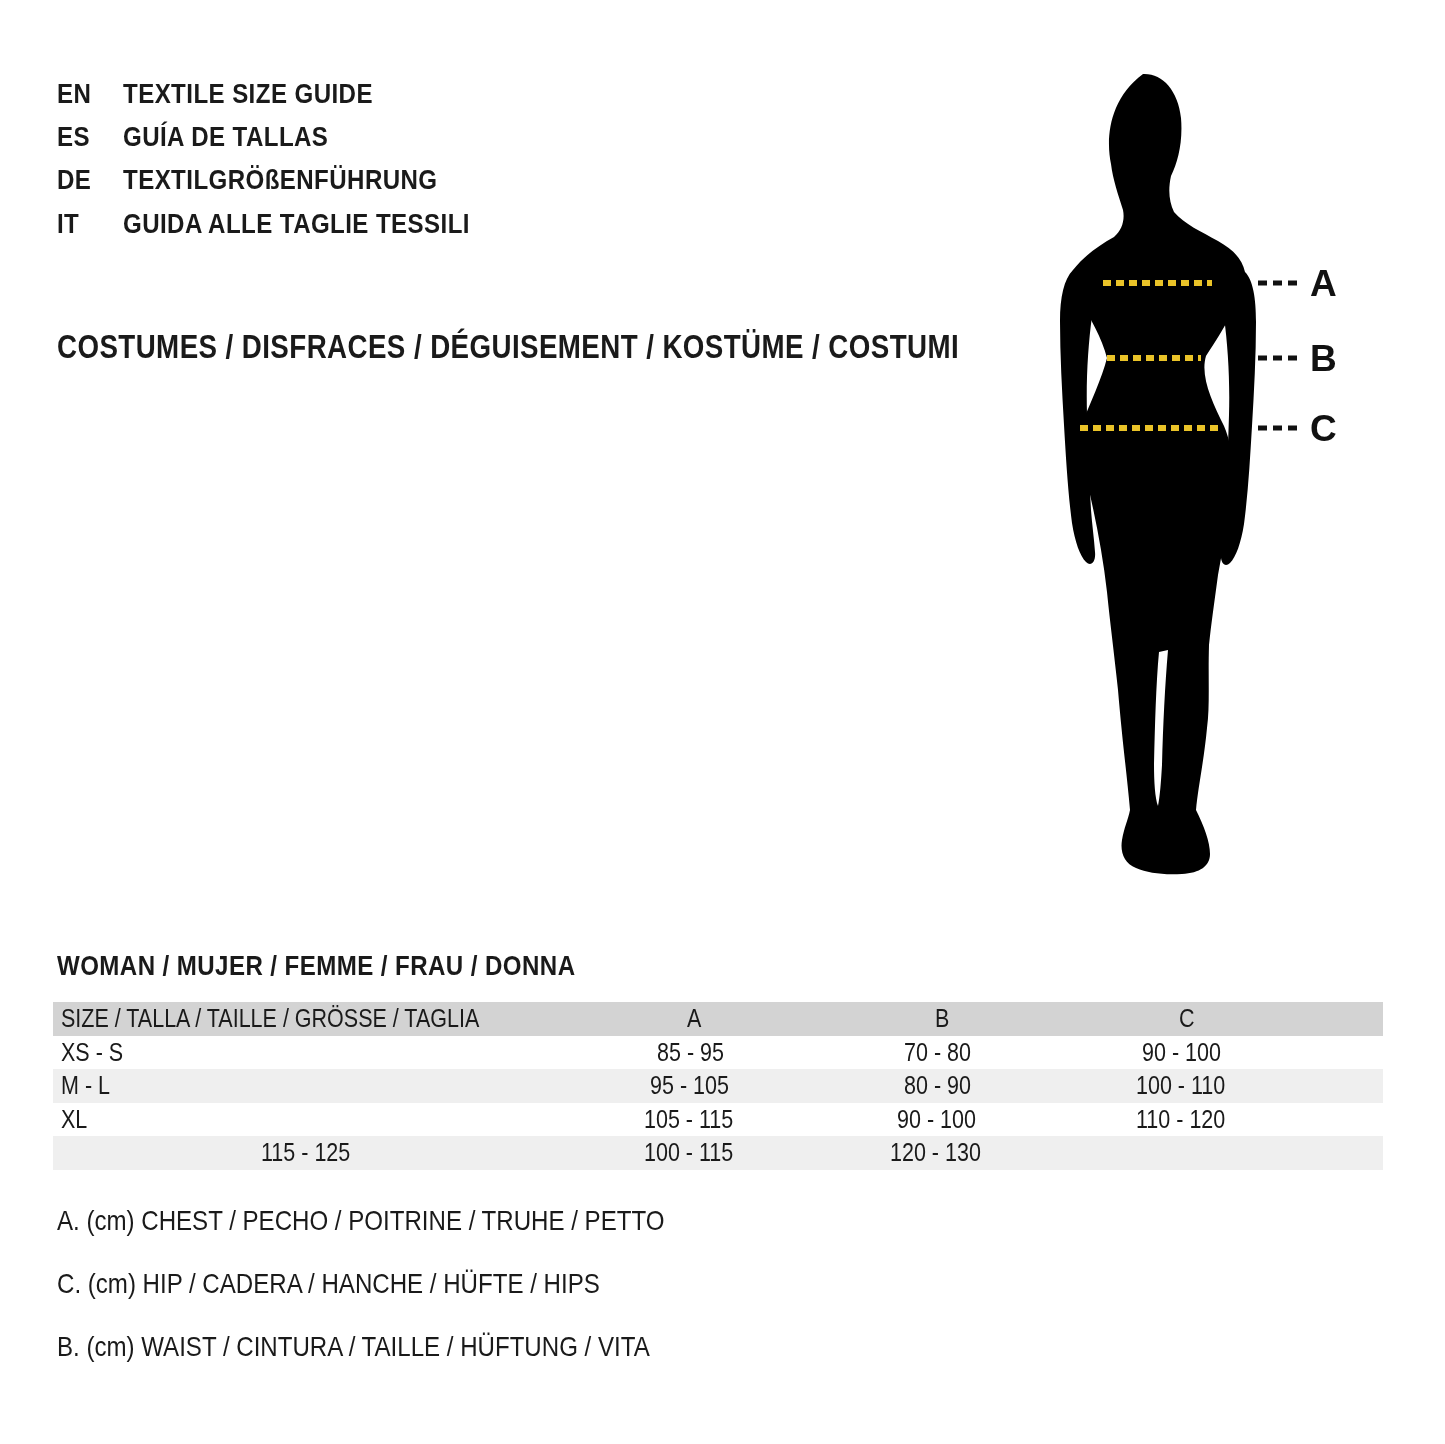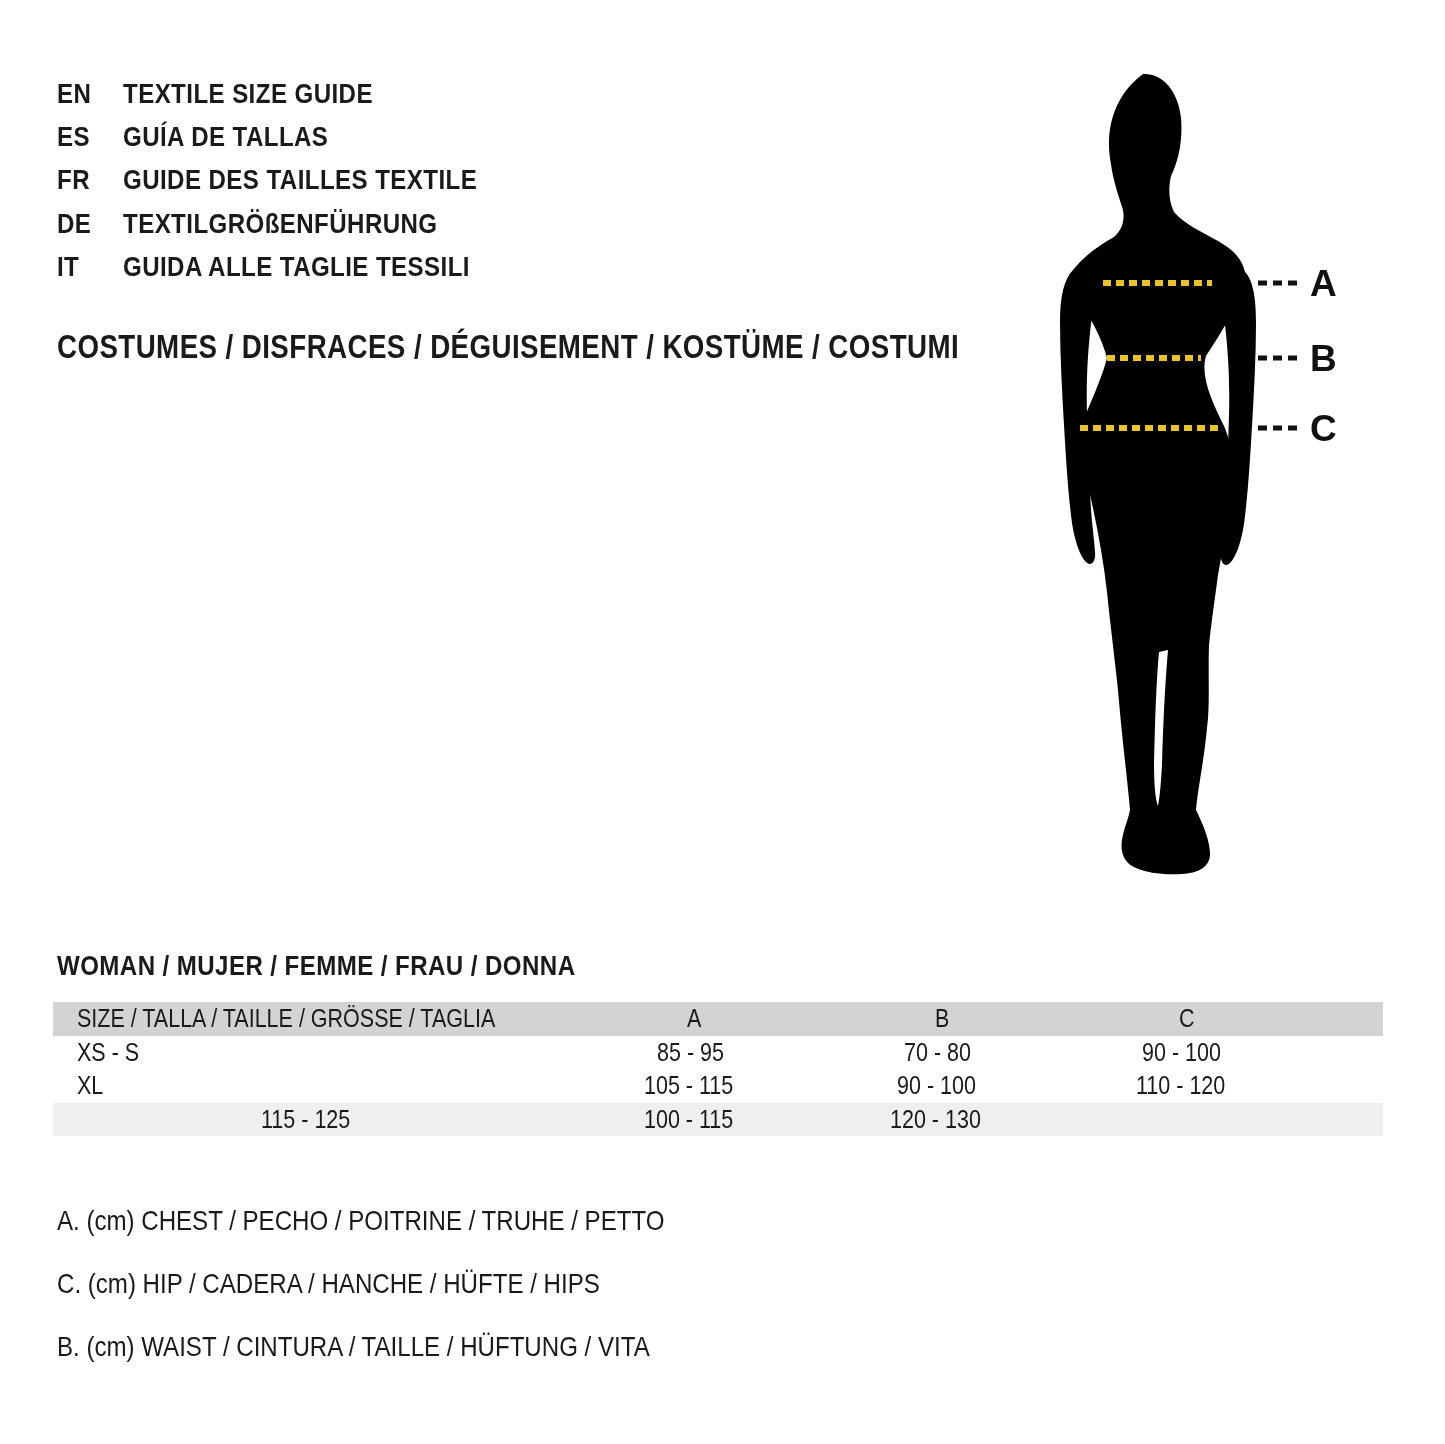--- a/index.html
+++ b/index.html
@@ -43,41 +43,37 @@
   .size-table { position:absolute; left:53px; top:1002px; width:1330px; }
   .trow {
     display:grid;
     grid-template-columns:520px 245px 250px 240px 75px;
     height:33.5px; align-items:center;
     font-size:25px; font-weight:400;
   }
   .trow.head { background:#d3d3d3; font-weight:400; }
   .trow.alt  { background:#efefef; }
   .tcell { text-align:center; }
-  .tcell.first { text-align:left; padding-left:24px; }
+  .tcell.first { text-align:left; padding-left:8px; }
 
   
   .notes { position:absolute; left:57px; top:1189px; }
   .note-line { height:63px; display:flex; align-items:center; font-size:28px; font-weight:400; }
 </style>
 </head>
 <body>
 
 <div class="lang-list">
   <div class="lang-row">
     <span class="cond">EN</span>
     <span class="cond">TEXTILE SIZE GUIDE</span>
   </div>
   <div class="lang-row">
     <span class="cond">ES</span>
     <span class="cond">GUÍA DE TALLAS</span>
-  </div>
-  <div class="lang-row">
-    <span class="cond">FR</span>
-    <span class="cond">GUIDE DES TAILLES TEXTILE</span>
   </div>
   <div class="lang-row">
     <span class="cond">DE</span>
     <span class="cond">TEXTILGRÖßENFÜHRUNG</span>
   </div>
   <div class="lang-row">
     <span class="cond">IT</span>
     <span class="cond">GUIDA ALLE TAGLIE TESSILI</span>
   </div>
 </div>
@@ -174,20 +170,27 @@
     <div class="tcell"><span class="cond">C</span></div>
     <div class="tcell"></div>
   </div>
   <div class="trow">
     <div class="tcell first"><span class="cond">XS - S</span></div>
     <div class="tcell"><span class="cond">85 - 95</span></div>
     <div class="tcell"><span class="cond">70 - 80</span></div>
     <div class="tcell"><span class="cond">90 - 100</span></div>
     <div class="tcell"></div>
   </div>
+  <div class="trow alt">
+    <div class="tcell first"><span class="cond">M - L</span></div>
+    <div class="tcell"><span class="cond">95 - 105</span></div>
+    <div class="tcell"><span class="cond">80 - 90</span></div>
+    <div class="tcell"><span class="cond">100 - 110</span></div>
+    <div class="tcell"></div>
+  </div>
   <div class="trow">
     <div class="tcell first"><span class="cond">XL</span></div>
     <div class="tcell"><span class="cond">105 - 115</span></div>
     <div class="tcell"><span class="cond">90 - 100</span></div>
     <div class="tcell"><span class="cond">110 - 120</span></div>
     <div class="tcell"></div>
   </div>
   <div class="trow alt">
     <div class="tcell"><span class="cond">115 - 125</span></div>
     <div class="tcell"><span class="cond">100 - 115</span></div>

